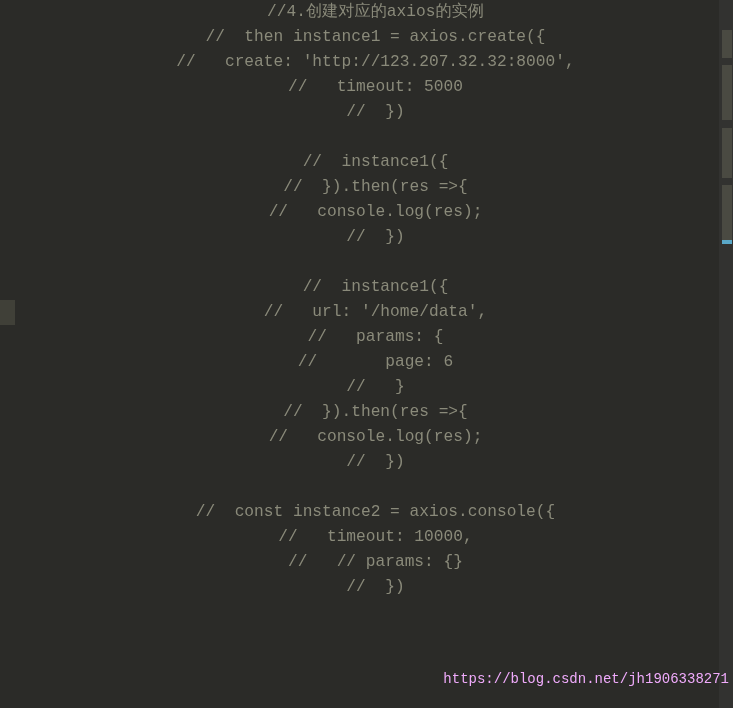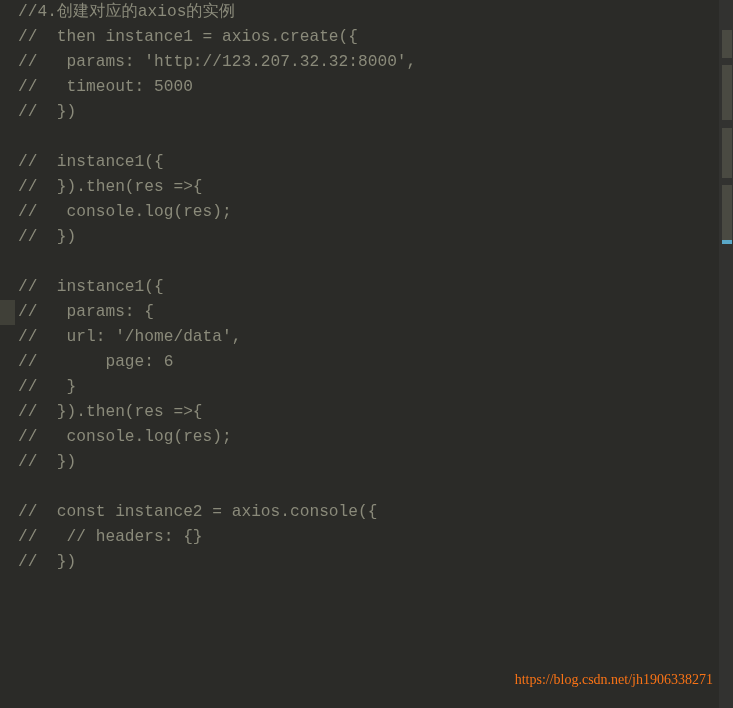--- a/index.html
+++ b/index.html
@@ -1,18 +1,19 @@
 <!DOCTYPE html>
 <html><head>
   <meta charset="utf-8">
   <style>
     * {
       margin: 0;
       padding: 0;
       box-sizing: border-box;
+      text-align: center;
     }
     body {
       background: #2b2b28;
       font-family: 'Consolas', 'Monaco', 'Courier New', monospace;
       font-size: 16.2px;
       line-height: 25px;
       color: #8a8a7a;
       width: 733px;
       height: 708px;
       position: relative;
@@ -51,55 +52,56 @@
       width: 10px;
       background: #4a4a42;
     }
     .mb1 { top: 30px; height: 28px; }
     .mb2 { top: 65px; height: 55px; }
     .mb3 { top: 128px; height: 50px; }
     .mb4 { top: 185px; height: 55px; }
     .mb5 { top: 240px; height: 4px; background: #5aa8c8; }
     .watermark {
       position: absolute;
-      right: 20px;
+      right: 4px;
       bottom: 16px;
-      color: #f97316;
+      color: #f0abfc;
       font-size: 14px;
-      font-family: Liberation Serif, serif;
+      font-family: Liberation Mono, monospace;
     }
   </style>
 </head>
 <body>
 
 <div class="cursor-line"></div>
 
 <div class="editor">
   <div class="line comment">//4.创建对应的axios的实例</div>
   <div class="line comment">//  then instance1 = axios.create({</div>
-  <div class="line comment">//   params: 'http://123.207.32.32:8000',</div>
+  <div class="line comment">//   create: 'http://123.207.32.32:8000',</div>
   <div class="line comment">//   timeout: 5000</div>
   <div class="line comment">//  })</div>
   <div class="line comment"></div>
   <div class="line comment">//  instance1({</div>
   <div class="line comment">//  }).then(res =&gt;{</div>
   <div class="line comment">//   console.log(res);</div>
   <div class="line comment">//  })</div>
   <div class="line comment"></div>
   <div class="line comment">//  instance1({</div>
+  <div class="line comment">//   url: '/home/data',</div>
   <div class="line comment">//   params: {</div>
-  <div class="line comment">//   url: '/home/data',</div>
   <div class="line comment">//       page: 6</div>
   <div class="line comment">//   }</div>
   <div class="line comment">//  }).then(res =&gt;{</div>
   <div class="line comment">//   console.log(res);</div>
   <div class="line comment">//  })</div>
   <div class="line comment"></div>
   <div class="line comment">//  const instance2 = axios.console({</div>
-  <div class="line comment">//   // headers: {}</div>
+  <div class="line comment">//   timeout: 10000,</div>
+  <div class="line comment">//   // params: {}</div>
   <div class="line comment">//  })</div>
 </div>
 
 <div class="minimap">
   <div class="minimap-block mb1"></div>
   <div class="minimap-block mb2"></div>
   <div class="minimap-block mb3"></div>
   <div class="minimap-block mb4"></div>
   <div class="minimap-block mb5"></div>
 </div>

